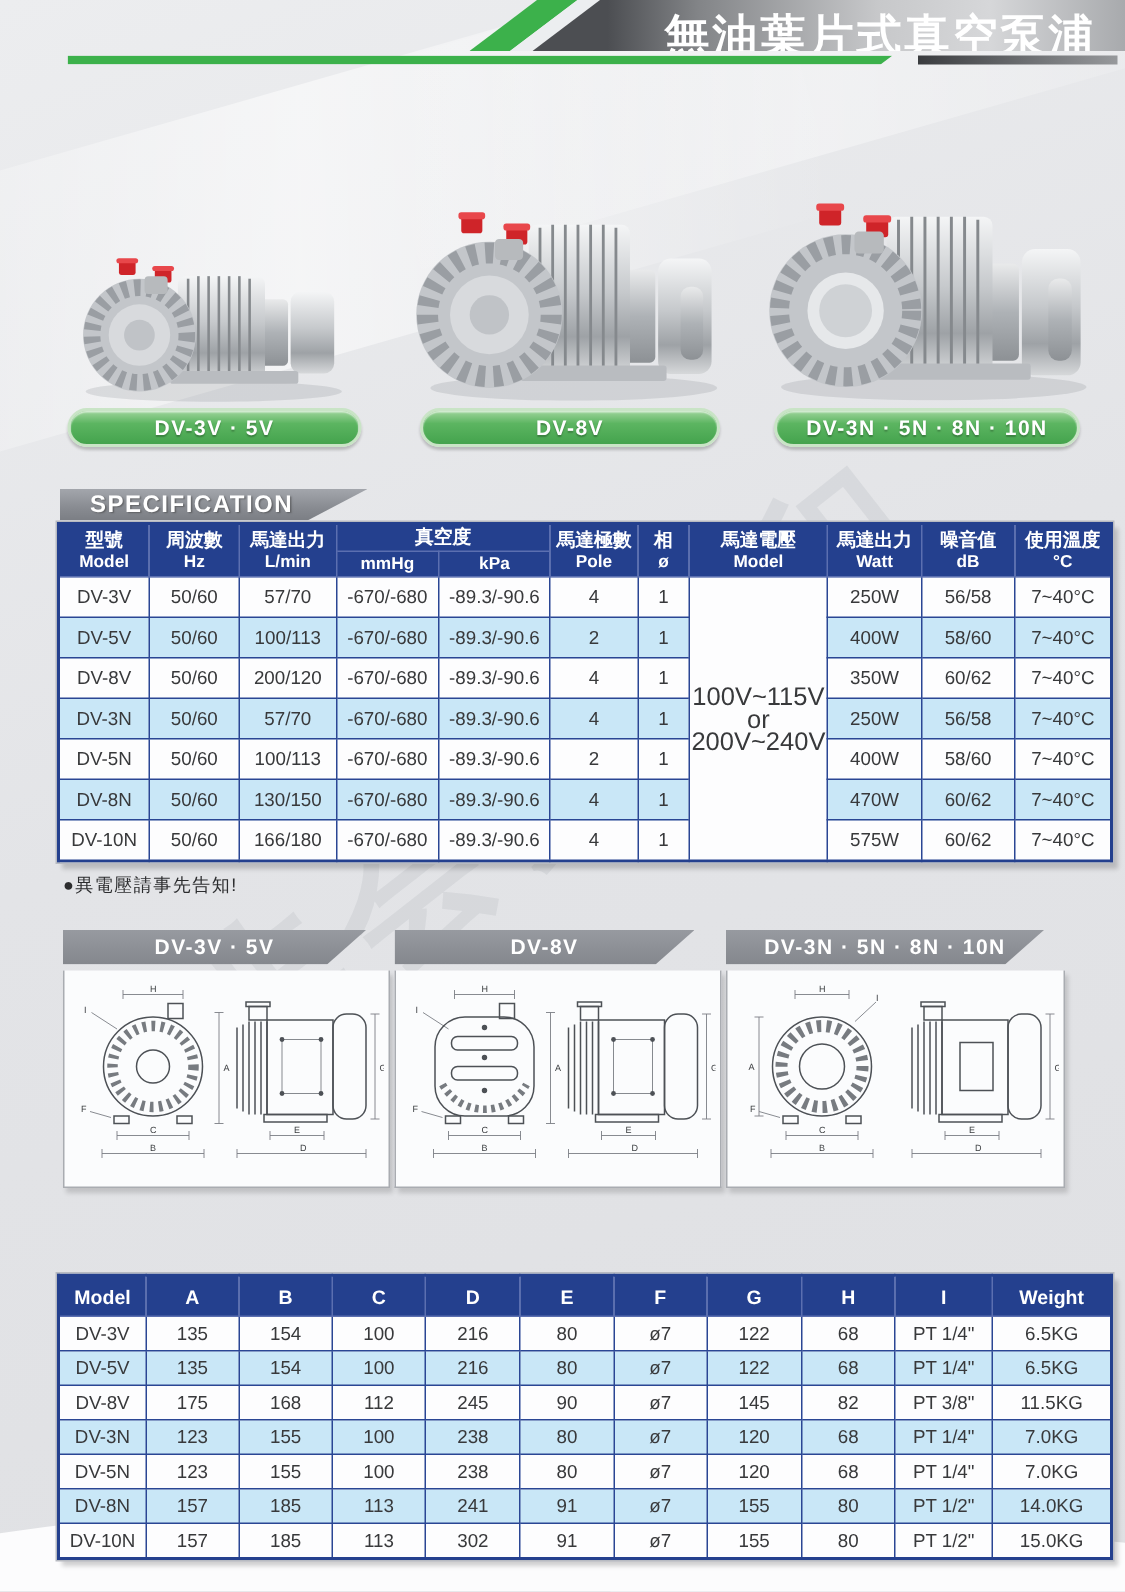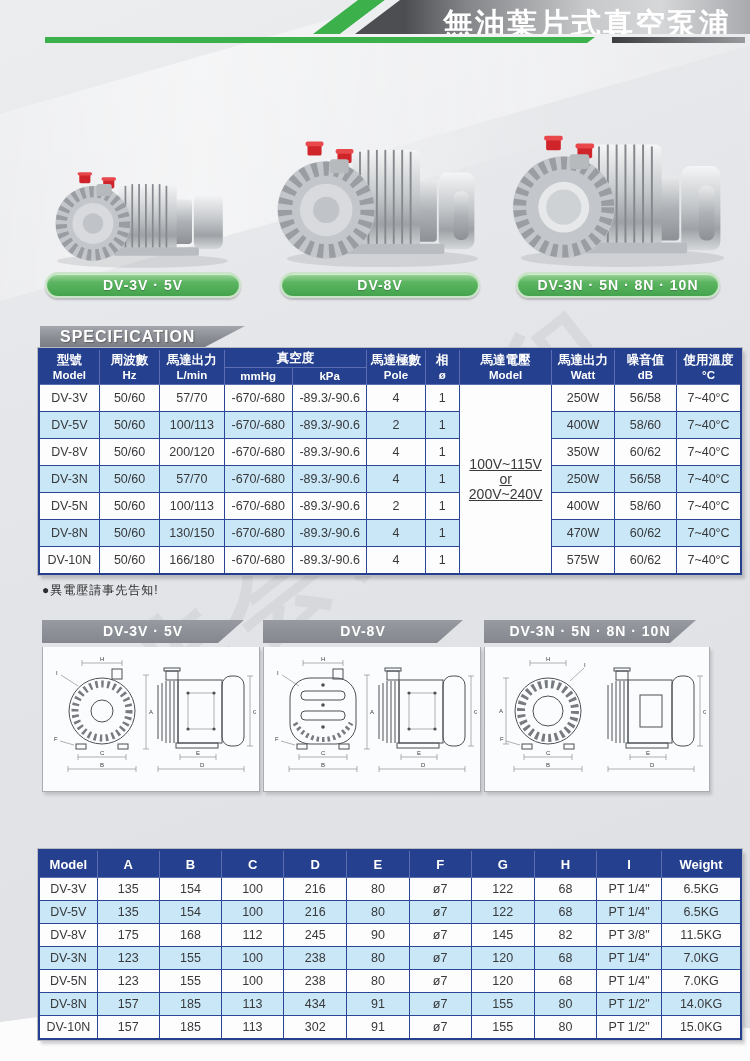--- a/index.html
+++ b/index.html
@@ -62,21 +62,21 @@
   .tbl.spec{top:348px;padding-left:32px;}
   .tbl.dim{top:849px;}
   th{background:#24408e;color:#fff;font-weight:bold;border:1px solid #5b6fb0;padding:1px 0;}
   .th-zh{display:block;font-size:12.5px;line-height:15px;}
   .th-en{display:block;font-size:11.5px;line-height:14px;font-weight:bold;}
   .tbl.dim th{font-size:13px;height:24px;}
   td{border:1px solid #2a4694;text-align:center;color:#38393b;font-size:12.5px;height:26px;padding:0 1px;}
   .tbl.dim td{height:22px;font-size:12.5px;}
   tbody tr:nth-child(odd) td{background:#fdfdfe;}
   tbody tr:nth-child(even) td{background:#c9e7f7;}
-  td.merged{background:#fdfdfe !important;font-size:14px;line-height:15px;text-decoration:underline;}
+  td.merged{background:#fdfdfe !important;font-size:17px;line-height:15px;}
   .note{position:absolute;left:42px;top:582px;font-size:12px;color:#2c2d2f;letter-spacing:1px;}
 
   
   .panel{position:absolute;top:620px;}
   .panel .tab{height:23px;line-height:23px;text-align:center;color:#fff;font-size:14px;font-weight:bold;letter-spacing:1px;
               background:linear-gradient(180deg,#979aa0,#84878d);
               clip-path:polygon(0 0,100% 0,calc(100% - 26px) 100%,0 100%);}
   .panel .box{background:#fbfcfd;border:1px solid #a9acb1;border-top:none;height:144px;box-shadow:2px 3px 3px rgba(0,0,0,.15);}
   .panel.d1{left:42px;width:218px;}
   .panel.d1 .tab{width:202px;}
@@ -672,21 +672,21 @@
           <td>120</td>
           <td>68</td>
           <td>PT 1/4"</td>
           <td>7.0KG</td>
         </tr>
         <tr>
           <td>DV-8N</td>
           <td>157</td>
           <td>185</td>
           <td>113</td>
-          <td>434</td>
+          <td>241</td>
           <td>91</td>
           <td>ø7</td>
           <td>155</td>
           <td>80</td>
           <td>PT 1/2"</td>
           <td>14.0KG</td>
         </tr>
         <tr>
           <td>DV-10N</td>
           <td>157</td>

